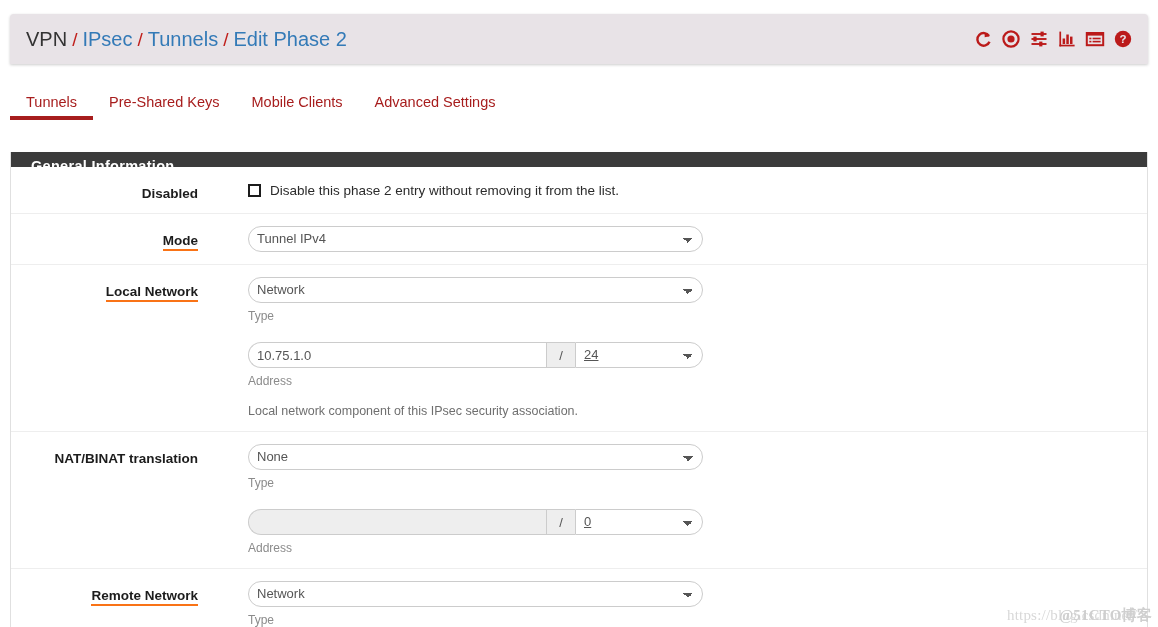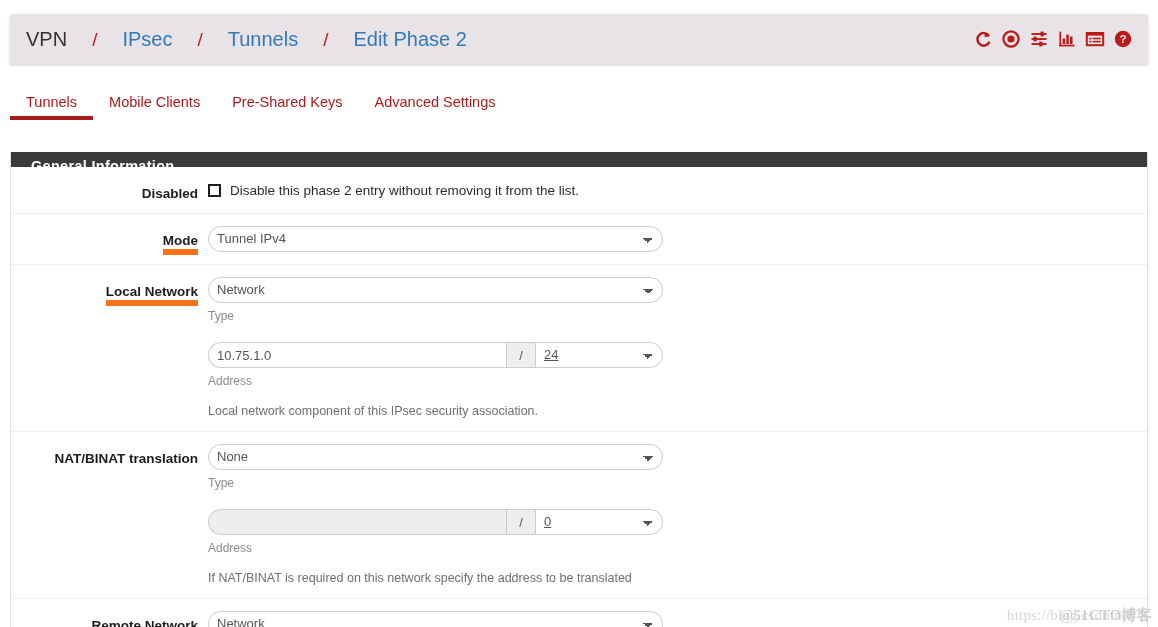--- a/index.html
+++ b/index.html
@@ -28,21 +28,20 @@
     align-items: center;
     justify-content: space-between;
     padding: 0 14px 0 16px;
   }
   .breadcrumb {
     font-size: 20px;
     color: #30302f;
     white-space: nowrap;
     display: flex;
     align-items: baseline;
-    gap: 20px;
   }
   .crumb-root { color: #333333; }
   .crumb-link { color: #337ab7; }
   .crumb-sep {
     color: #c0201c;
     margin: 0 5px;
     font-size: 19px;
   }
   .crumb-current { color: #337ab7; }
 
@@ -106,35 +105,36 @@
     line-height: 15px;
   }
   .panel-body { padding: 0; }
 
   .form-row {
     display: flex;
     align-items: flex-start;
     border-bottom: 1px solid #eeeeee;
     padding: 12px 0 12px 0;
     min-height: 44px;
+    gap: 40px;
   }
   .form-row:last-child { border-bottom: none; }
 
   .col-label {
     width: 197px;
     flex: 0 0 197px;
     text-align: right;
     padding-right: 10px;
     padding-top: 7px;
     font-size: 13.5px;
     font-weight: bold;
     color: #1c1c1c;
   }
   .col-label.underlined span.lbl {
-    border-bottom: 6px solid #f97316;
+    border-bottom: 2px solid #f97316;
     padding-bottom: 1px;
   }
   .col-fields {
     flex: 1 1 auto;
     display: flex;
     flex-wrap: wrap;
     padding-right: 10px;
   }
 
   .field-group {
@@ -324,24 +324,24 @@
         </svg>
       </span>
     </div>
   </div>
 
   <div class="tabs">
     <div class="tab active">
       <span>Tunnels</span>
     </div>
     <div class="tab">
+      <span>Pre-Shared Keys</span>
+    </div>
+    <div class="tab">
       <span>Mobile Clients</span>
-    </div>
-    <div class="tab">
-      <span>Pre-Shared Keys</span>
     </div>
     <div class="tab">
       <span>Advanced Settings</span>
     </div>
   </div>
 
   <div class="panel">
     <div class="panel-heading">General Information</div>
 
     <div class="panel-body">
@@ -400,21 +400,20 @@
             <div class="help-block">Type</div>
           </div>
           <div class="field-group field-right">
             <div class="input-combo">
               <input class="ctl-input" type="text" disabled="" value="" style="">
               <span class="combo-addon">/</span>
               <div class="ctl-select mask">0</div>
             </div>
             <div class="help-block">Address</div>
           </div>
-          <div class="row-help">If NAT/BINAT is required on this network specify the address to be translated</div>
         </div>
       </div>
 
       <div class="form-row">
         <div class="col-label underlined">
           <span class="lbl">Remote Network</span>
         </div>
         <div class="col-fields">
           <div class="field-group field-left">
             <div class="ctl-select">Network</div>

